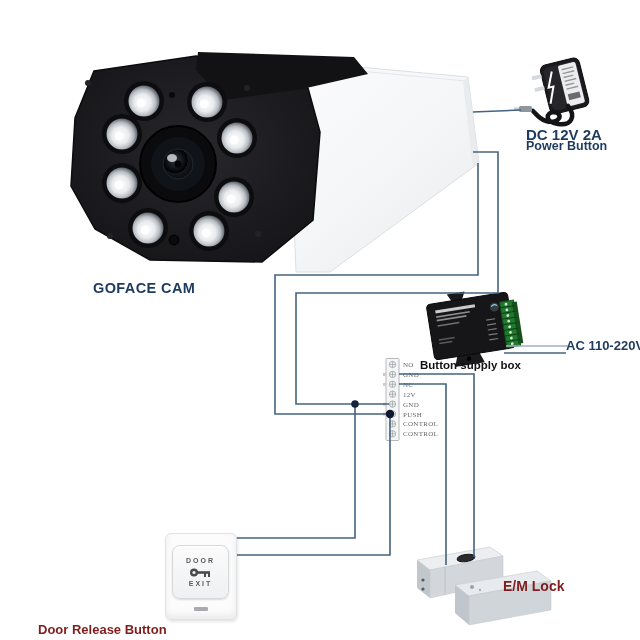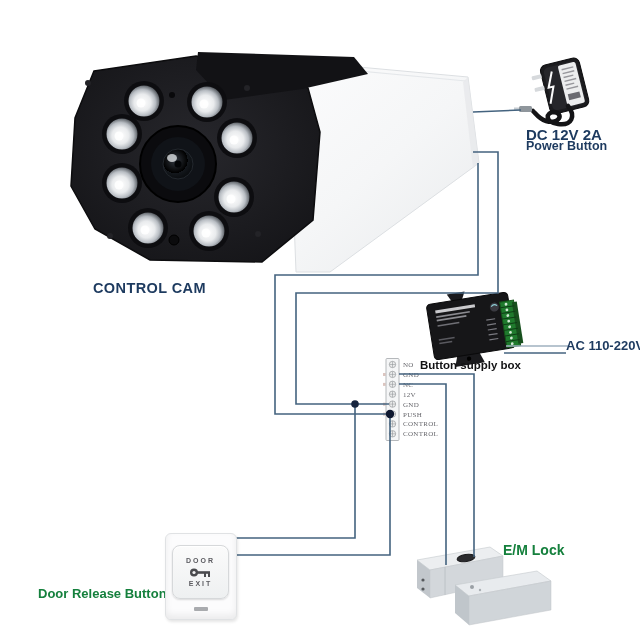--- a/index.html
+++ b/index.html
@@ -1,21 +1,21 @@
 <!DOCTYPE html>
 <html><head>
 <meta charset="utf-8">
 <style>
   html,body{margin:0;padding:0;background:#fff;}
   #stage{position:relative;width:640px;height:640px;background:#ffffff;overflow:hidden;
          font-family:"Liberation Sans",sans-serif;}
   #diagram-svg{position:absolute;left:0;top:0;}
   .lbl{position:absolute;white-space:nowrap;font-weight:bold;}
   .navy{color:#1d3a5f;}
-  .blk{color:#15803d;}
+  .blk{color:#7f1d1d;margin-top:36px;}
   #lbl-goface{left:93px;top:280px;font-size:14.5px;letter-spacing:.4px;}
   #lbl-dc1{left:526px;top:118px;font-size:15px;margin-top:8px;}
   #lbl-dc2{left:526px;top:139px;font-size:12.5px;}
   #lbl-psu{left:420px;top:359px;font-size:11.5px;color:#121214;}
   #lbl-ac{left:566px;top:338px;font-size:13px;}
   #lbl-lock{left:503px;top:542px;font-size:14px;}
   #lbl-door{left:38px;top:586px;font-size:13px;}
   
   #door-plate{position:absolute;left:165px;top:533px;width:70px;height:85px;background:#fcfcfd;
       border:1px solid #e0e2e4;border-radius:6px;
@@ -259,21 +259,21 @@
     <polyline points="390,414 390,555 235,555"></polyline>
     <polyline points="399,374 474,374 474,557"></polyline>
     <polyline points="399,384 446,384 446,565"></polyline>
     <line x1="506" y1="346" x2="568" y2="346" stroke="#9fb0bf"></line>
     <line x1="504" y1="353" x2="566" y2="353"></line>
   </g>
   <circle cx="355" cy="404" r="3.8" fill="#16243e"></circle>
   <circle cx="390" cy="414" r="4.2" fill="#0e1830"></circle>
 </svg>
 
-<div id="lbl-goface" class="lbl navy">CONTROL CAM</div>
+<div id="lbl-goface" class="lbl navy">GOFACE CAM</div>
 <div id="lbl-dc1" class="lbl navy">DC 12V 2A</div>
 <div id="lbl-dc2" class="lbl navy">Power Button</div>
 <div id="lbl-psu" class="lbl">Button supply box</div>
 <div id="lbl-ac" class="lbl navy">AC 110-220V</div>
 <div id="lbl-lock" class="lbl blk">E/M Lock</div>
 <div id="lbl-door" class="lbl blk">Door Release Button</div>
 
 <div id="door-plate">
   <div id="door-btn">
     <div class="door-txt">DOOR</div>

